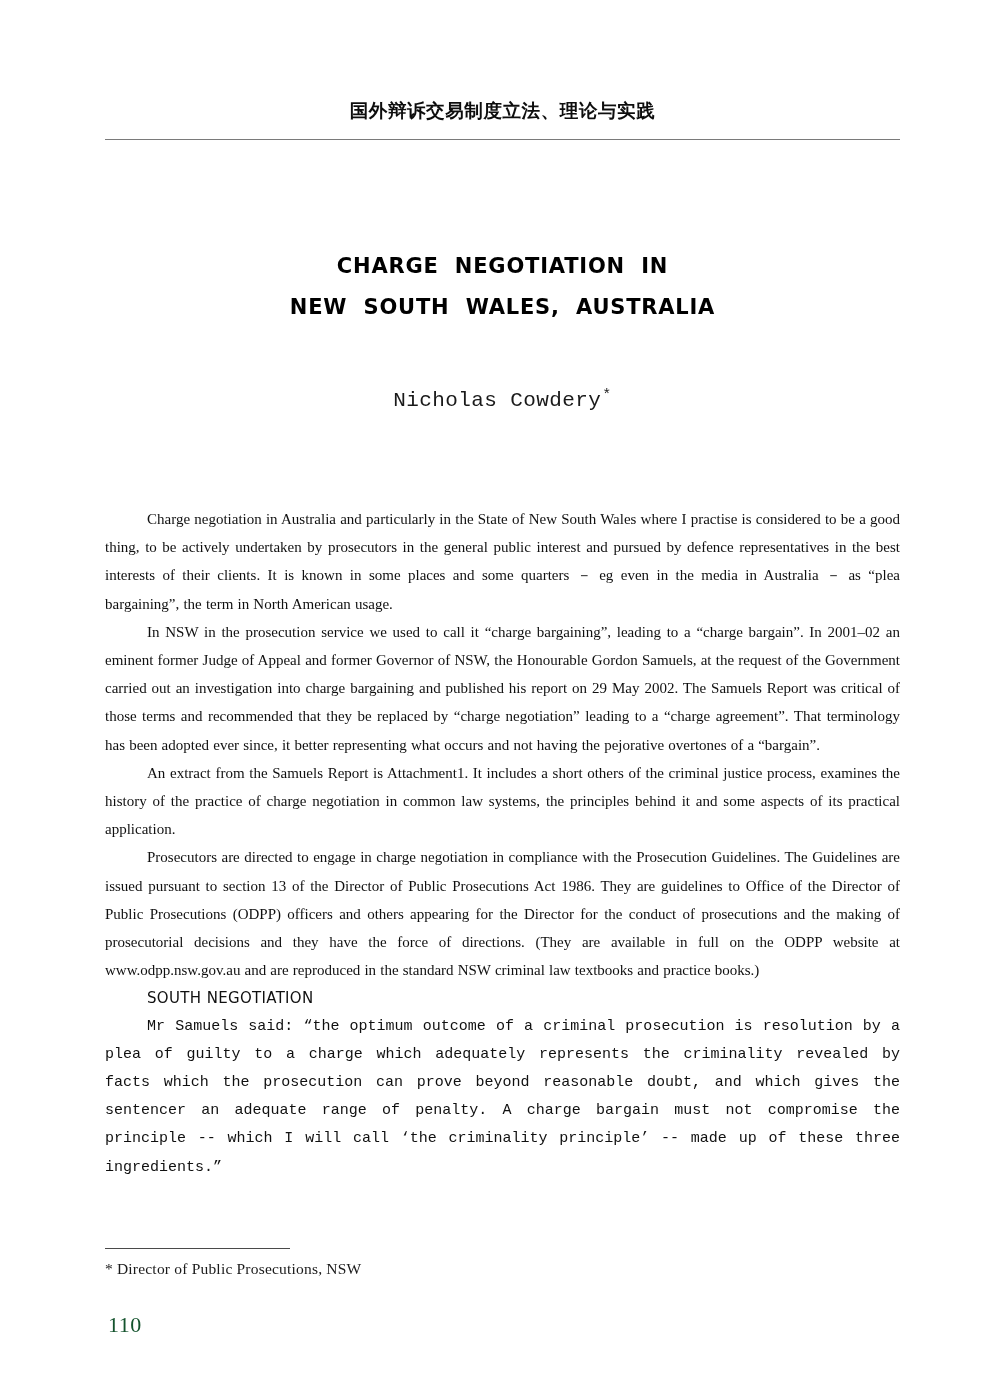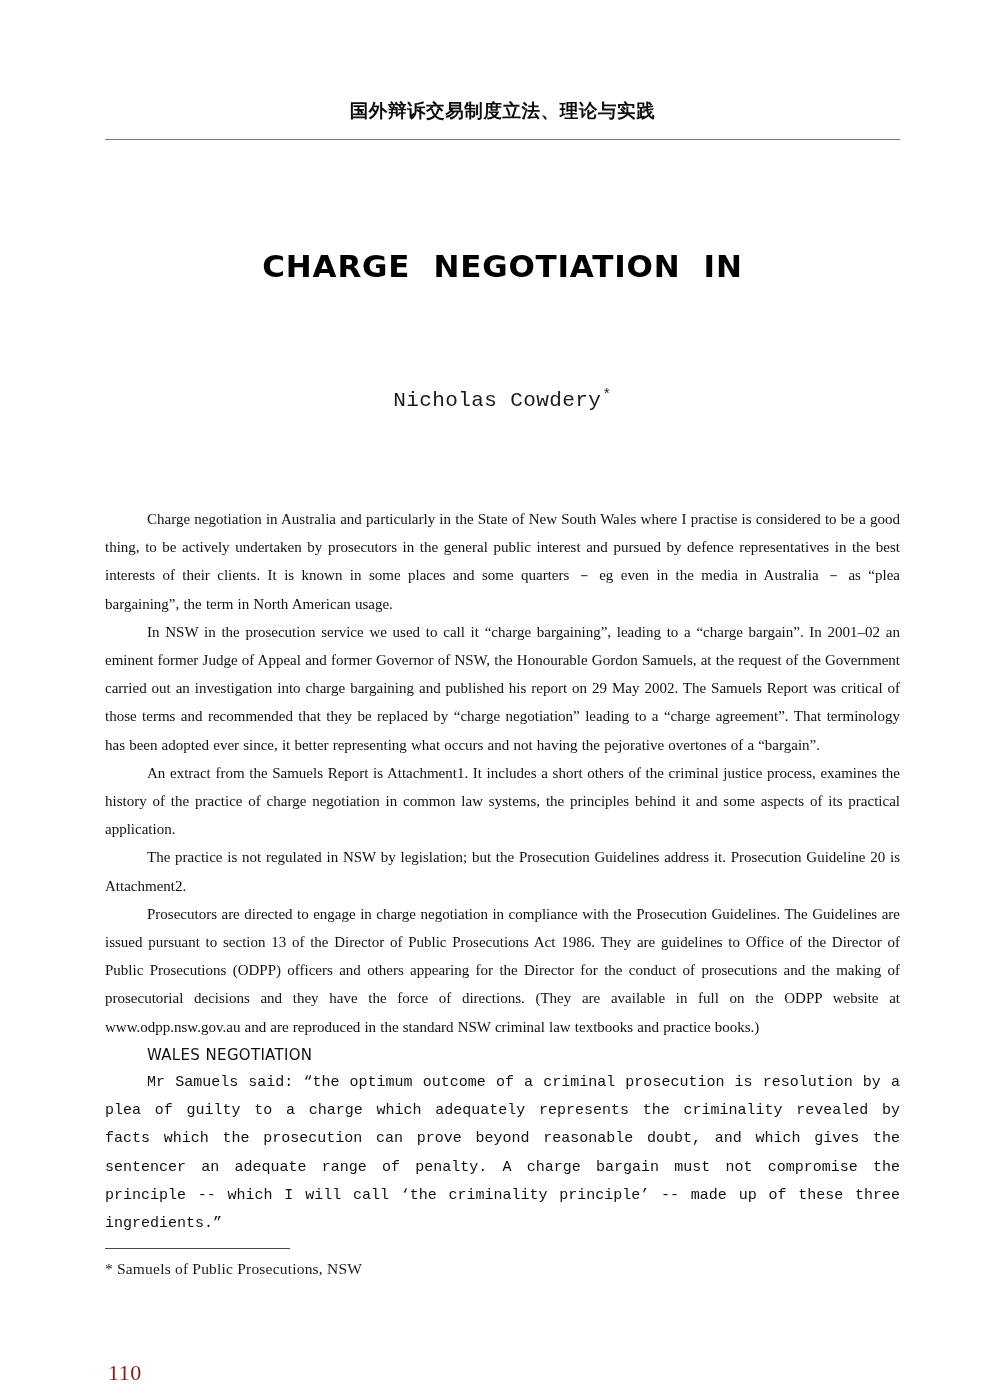--- a/index.html
+++ b/index.html
@@ -51,21 +51,21 @@
 
   
   .article-title {
     position: absolute;
     left: 105px;
     top: 246px;
     width: 795px;
     text-align: center;
     font-family: "DejaVu Sans", "Liberation Sans", sans-serif;
     font-weight: bold;
-    font-size: 31px;
+    font-size: 21px;
     line-height: 41px;
     letter-spacing: 0.8px;
     color: #000000;
   }
   .article-title .tline { display: block; white-space: pre; }
 
   
   .byline {
     position: absolute;
     left: 105px;
@@ -135,55 +135,55 @@
     letter-spacing: 0.2px;
   }
   .footnote .fn-mark {
     margin-right: 4px;
   }
 
   
   .folio {
     position: absolute;
     left: 108px;
-    top: 1360px;
+    top: 1312px;
     font-size: 22px;
-    color: #7f1d1d;
+    color: #14532d;
     letter-spacing: 0.5px;
     text-align: right;
   }
 </style>
 </head>
 <body>
 
 <div class="page">
 
   <div class="running-header">
     <div class="running-header-text">国外辩诉交易制度立法、理论与实践</div>
   </div>
   <div class="header-rule"></div>
 
   <div class="article-title">
     <span class="tline">CHARGE  NEGOTIATION  IN</span>
+    <span class="tline">NEW  SOUTH  WALES,  AUSTRALIA</span>
   </div>
 
   <div class="byline">
     <span>Nicholas Cowdery</span><span class="fn-mark">*</span>
   </div>
 
   <div class="body-block">
     <p class="para">Charge negotiation in Australia and particularly in the State of New South Wales where I practise is considered to be a good thing, to be actively undertaken by prosecutors in the general public interest and pursued by defence representatives in the best interests of their clients. It is known in some places and some quarters － eg even in the media in Australia － as “plea bargaining”, the term in North American usage.</p>
     <p class="para">In NSW in the prosecution service we used to call it “charge bargaining”, leading to a “charge bargain”. In 2001–02 an eminent former Judge of Appeal and former Governor of NSW, the Honourable Gordon Samuels, at the request of the Government carried out an investigation into charge bargaining and published his report on 29 May 2002. The Samuels Report was critical of those terms and recommended that they be replaced by “charge negotiation” leading to a  “charge agreement”. That terminology has been adopted ever since, it better representing what occurs and not having the pejorative overtones of a “bargain”.</p>
     <p class="para">An extract from the Samuels Report is Attachment1. It includes a short others of the criminal justice process, examines the history of the practice of charge negotiation in common law systems, the principles behind it and some aspects of its practical application.</p>
-    <p class="para">The practice is not regulated in NSW by legislation; but the Prosecution Guidelines address it. Prosecution Guideline 20 is Attachment2.</p>
     <p class="para">Prosecutors are directed to engage in charge negotiation in compliance with the Prosecution Guidelines. The Guidelines are issued pursuant to section 13 of the Director of Public Prosecutions Act 1986. They are guidelines to Office of the Director of Public Prosecutions (ODPP) officers and others appearing for the Director for the conduct of prosecutions and the making of prosecutorial decisions and they have the force of directions. (They are available in full on the ODPP website at www.odpp.nsw.gov.au and are reproduced in the standard NSW criminal law textbooks and practice books.)</p>
-    <p class="para section-heading">WALES NEGOTIATION</p>
+    <p class="para section-heading">SOUTH NEGOTIATION</p>
     <p class="para">Mr Samuels said:  “the optimum outcome of a criminal prosecution is resolution by a plea of guilty to a charge which adequately represents the criminality revealed by facts which the prosecution can prove beyond reasonable doubt, and which gives the sentencer an adequate range of penalty.  A charge bargain must not compromise the principle -- which I will call  ‘the criminality principle’ -- made up of these three ingredients.”</p>
   </div>
 
   <div class="footnote-rule"></div>
   <div class="footnote">
-    <span class="fn-mark">*</span><span>Samuels of Public Prosecutions, NSW</span>
+    <span class="fn-mark">*</span><span>Director of Public Prosecutions, NSW</span>
   </div>
 
   <div class="folio">110</div>
 
 </div>
 
 </body></html>

